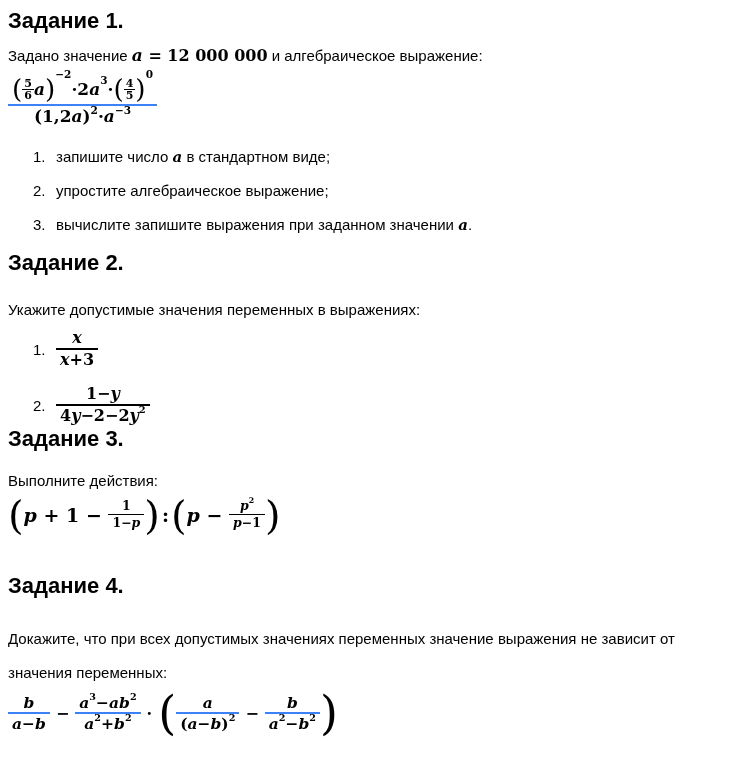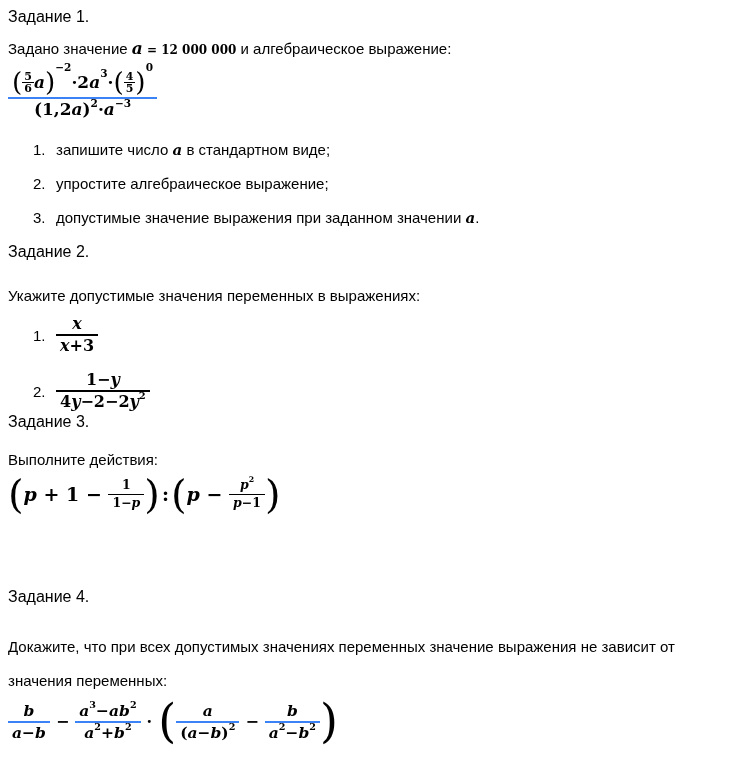--- a/index.html
+++ b/index.html
@@ -3,21 +3,21 @@
 <meta charset="utf-8">
 <style>
   html,body{margin:0;padding:0;background:#ffffff;}
   body{
     width:729px;height:784px;
     font-family:"Liberation Sans",sans-serif;
     color:#000;font-size:15px;
     overflow:hidden;
   }
   .page{box-sizing:border-box;width:729px;height:784px;padding:6px 10px 0 8px;}
-  .task-heading{font-weight:normal;font-size:16px;line-height:1.15;}
+  .task-heading{font-weight:bold;font-size:22px;line-height:1.15;}
   .intro{font-size:15px;line-height:1.2;}
   
   .mi{font-family:"DejaVu Serif",serif;font-style:italic;font-weight:bold;}
   .mn{font-family:"DejaVu Serif",serif;font-style:normal;font-weight:bold;}
   .row{display:flex;align-items:center;justify-content:center;}
   .frac{display:inline-flex;flex-direction:column;align-items:stretch;text-align:center;vertical-align:middle;}
   .frac .num,.frac .den{display:flex;align-items:center;justify-content:center;padding:1px 4px;line-height:1.15;}
   .frac .den{border-top:2px solid #3b82f6;}
   .sup{font-size:0.62em;align-self:flex-start;line-height:1;position:relative;top:-2px;}
   .sup-hi{font-size:0.62em;align-self:flex-start;line-height:1;position:relative;top:-8px;}
@@ -49,21 +49,21 @@
   .formula4 .op{padding:0 6px;}
 </style>
 </head>
 <body>
 
 <div class="page">
 
   <div class="task-heading" style="margin-top:2px">Задание 1.</div>
 
   <div class="intro" style="margin-top:12px">
-    <span>Задано значение </span><span class="mi" style="font-size:17px">a</span><span class="mn" style="font-size:12px"> = 12 000 000</span><span> и алгебраическое выражение:</span>
+    <span>Задано значение </span><span class="mi" style="font-size:17px">a</span><span class="mn" style="font-size:16px"> = 12 000 000</span><span> и алгебраическое выражение:</span>
   </div>
 
   <div class="formula1">
     <span class="frac">
       <span class="num row">
         <span class="mn paren-md">(</span>
           <span class="frac tiny">
             <span class="num mn">5</span>
             <span class="den mn">6</span>
           </span>
@@ -99,21 +99,21 @@
     <div class="list-item">
       <span class="item-n">1.</span>
       <span><span>запишите число </span><span class="mi">a</span><span> в стандартном виде;</span></span>
     </div>
     <div class="list-item">
       <span class="item-n">2.</span>
       <span><span>упростите алгебраическое выражение;</span></span>
     </div>
     <div class="list-item">
       <span class="item-n">3.</span>
-      <span><span>допустимые значение выражения при заданном значении </span><span class="mi">a</span><span>.</span></span>
+      <span><span>вычислите запишите выражения при заданном значении </span><span class="mi">a</span><span>.</span></span>
     </div>
   </div>
 
   <div class="task-heading" style="">Задание 2.</div>
 
   <div class="intro" style="margin-top:26px">Укажите допустимые значения переменных в выражениях:</div>
 
   <div class="frlist">
     <div class="list-item" style="margin-top:9px">
       <span class="item-n">1.</span>
@@ -171,21 +171,21 @@
           <span class="mn sup">2</span>
         </span>
         <span class="den">
           <span class="mi">p</span>
           <span class="mn">−1</span>
         </span>
       </span>
       <span class="big-paren">)</span>
   </div>
 
-  <div class="task-heading" style="margin-top:76px">Задание 4.</div>
+  <div class="task-heading" style="margin-top:40px">Задание 4.</div>
 
   <div class="intro" style="margin-top:24px;line-height:2.25;width:712px">Докажите, что при всех допустимых значениях переменных значение выражения не зависит от значения переменных:</div>
 
   <div class="formula4">
     <span class="frac">
       <span class="num">
           <span class="mi">b</span>
         </span>
       <span class="den">
           <span class="mi">a−b</span>

